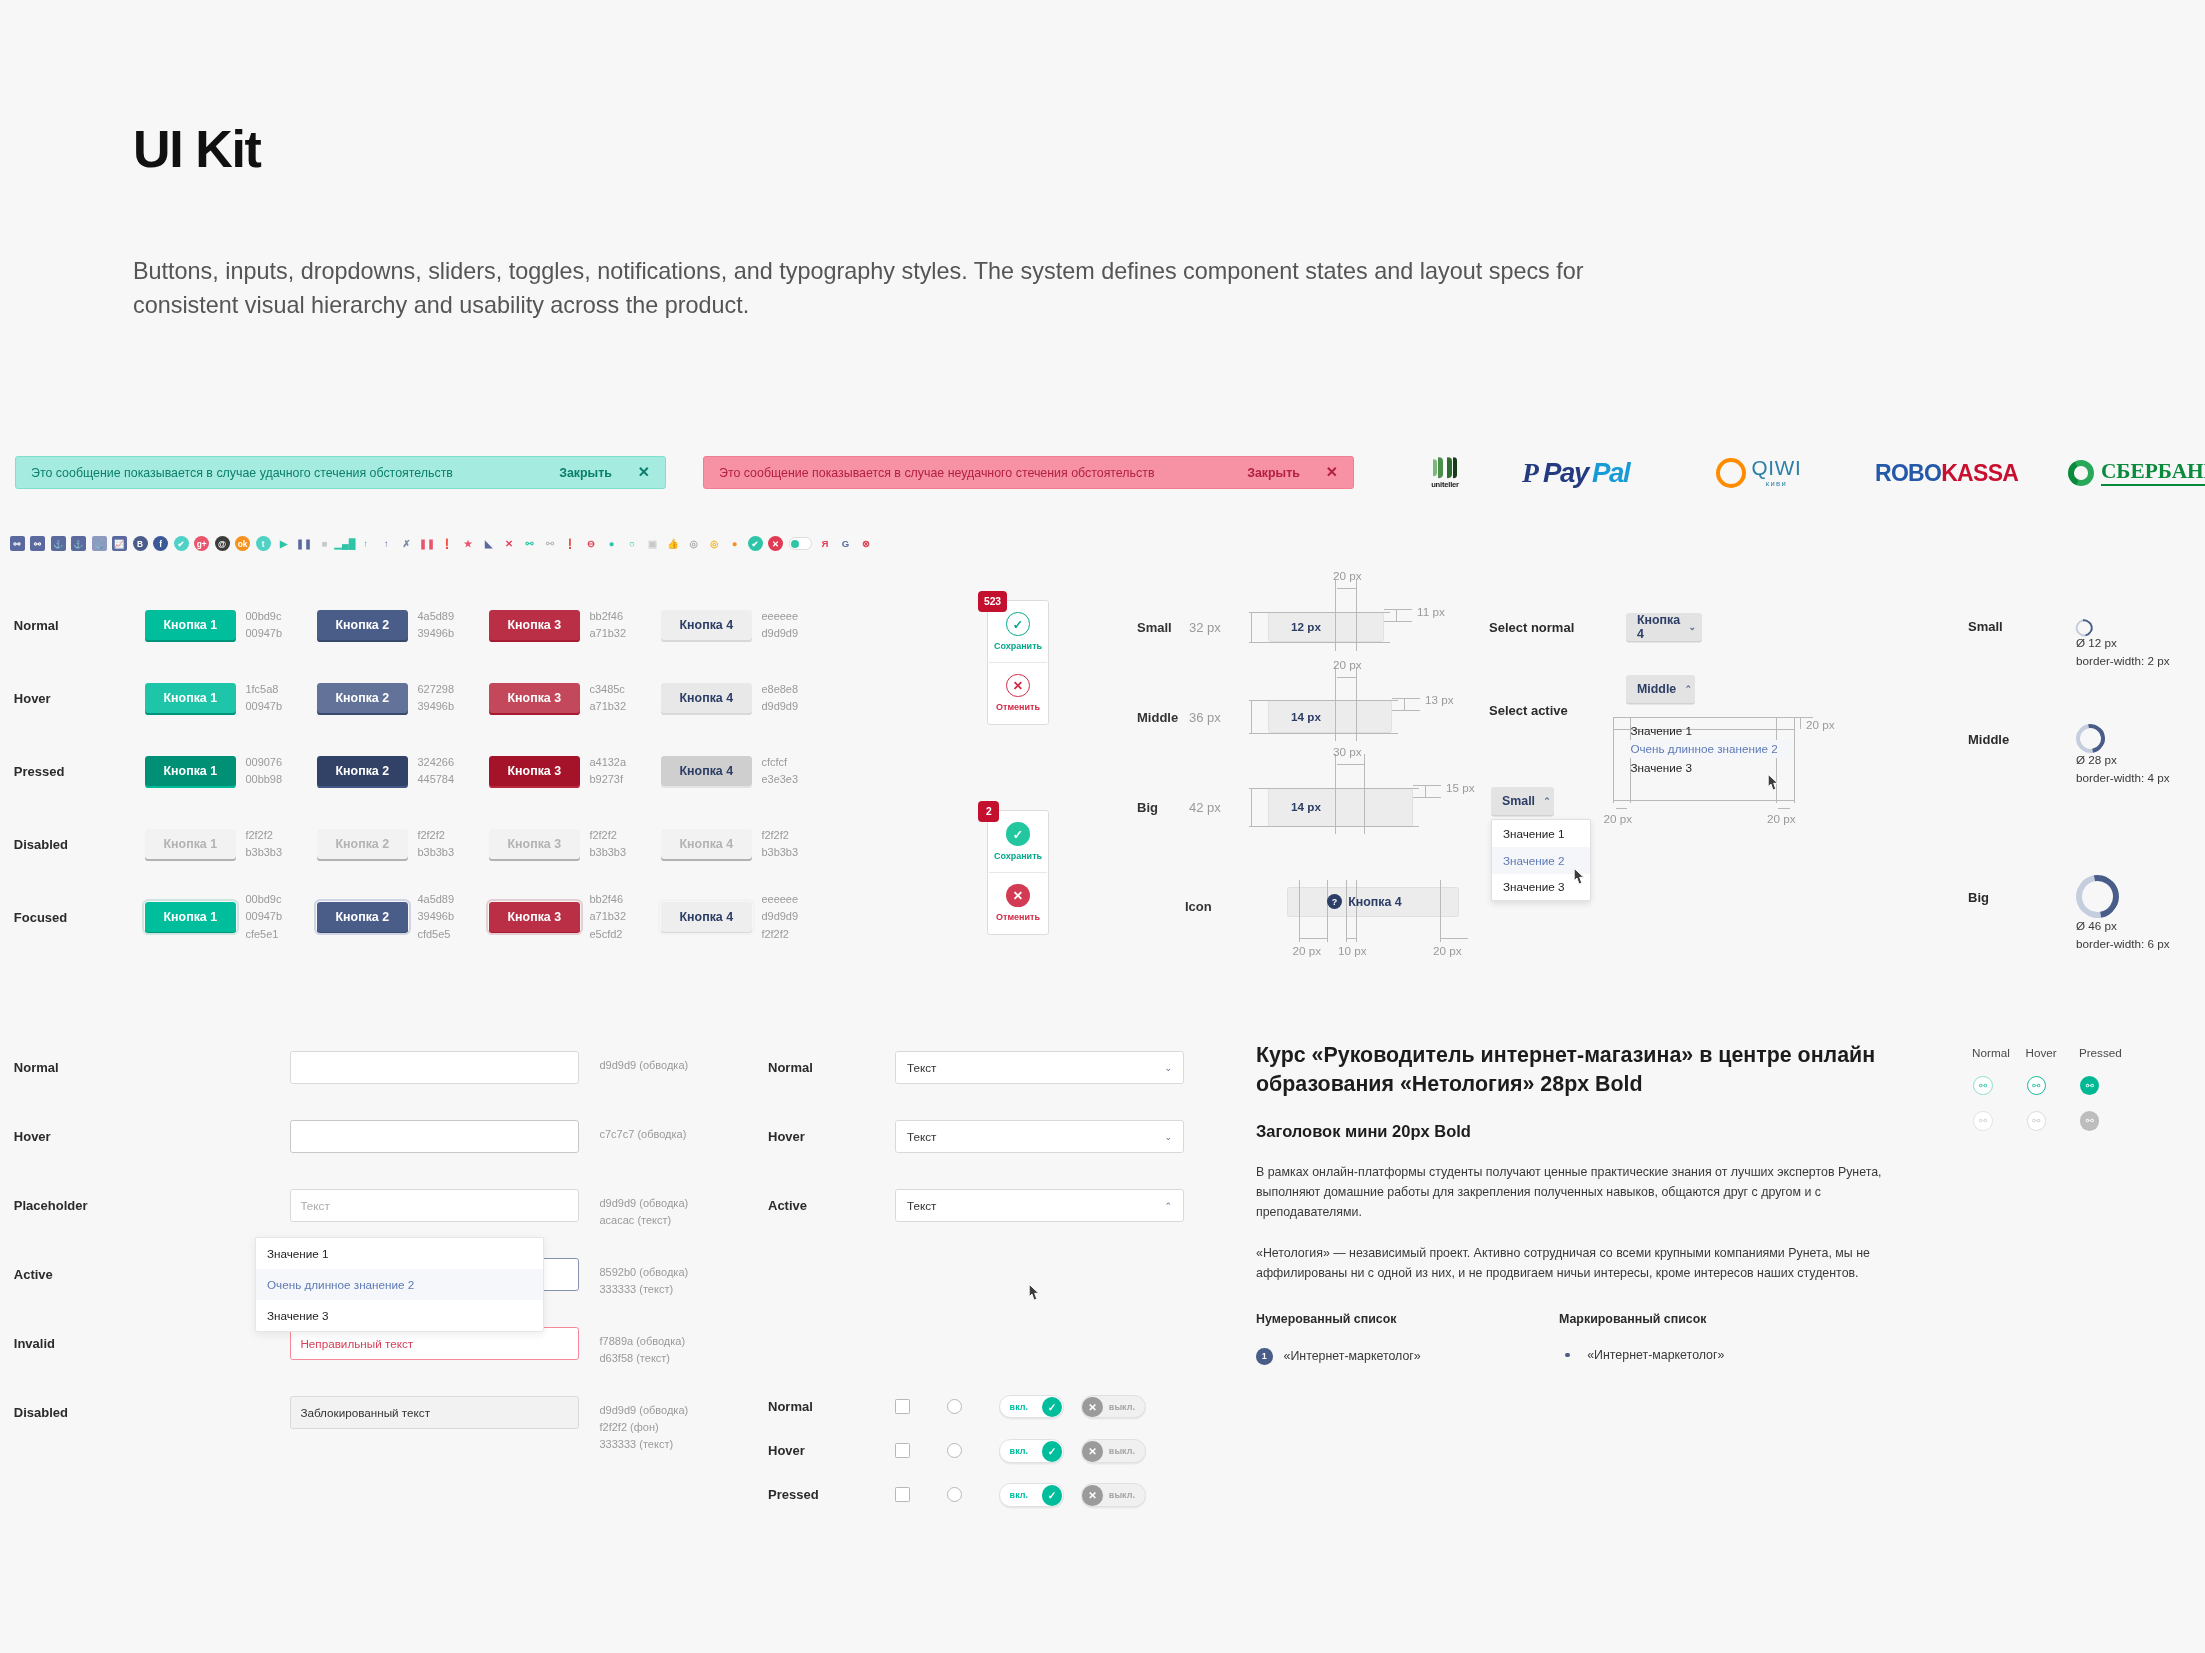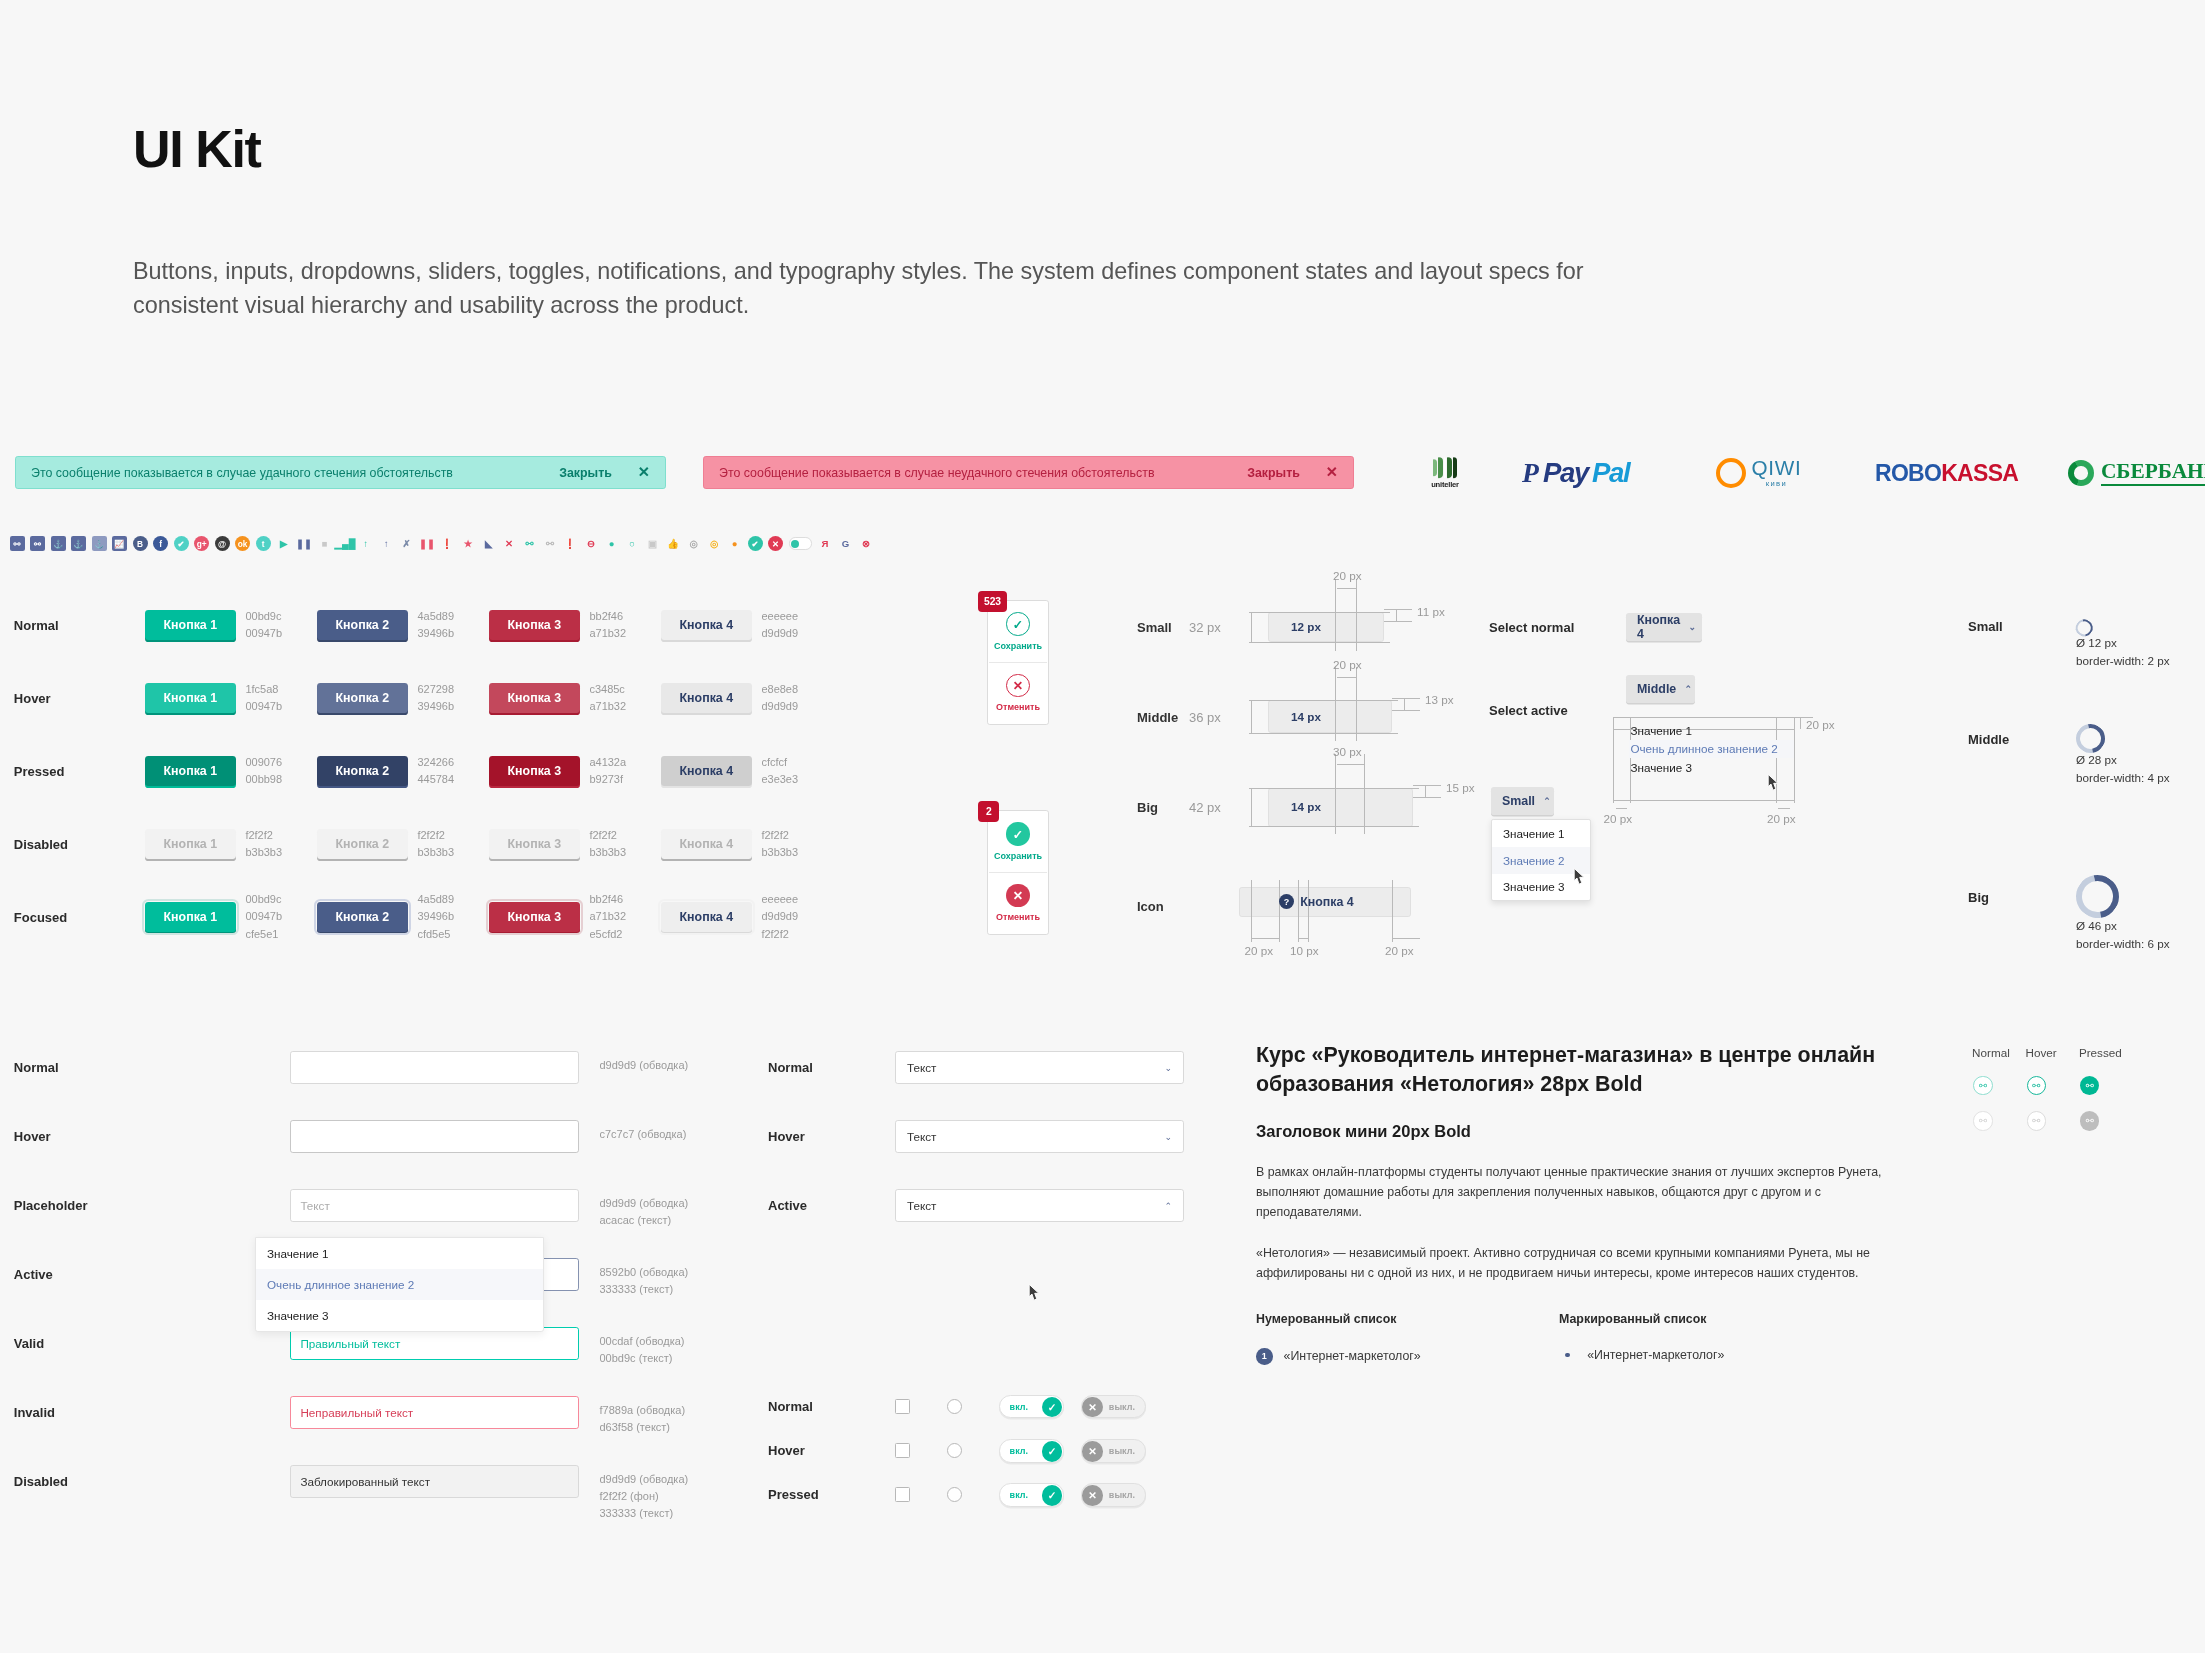--- a/index.html
+++ b/index.html
@@ -124,21 +124,21 @@
   
   .spec { position: absolute; left: 1137px; top: 582px; width: 358px; }
   .spec-row { position:relative; height: 90px; display:flex; align-items:center; }
   .spec-lbl { width: 52px; font-size:13px; font-weight:700; }
   .spec-h { width: 50px; font-size:13px; color:#9a9a9a; }
   .spec-vis { position:relative; flex:1; height: 90px;}
   .sbox { position:absolute; background:#ececec; border:0.7px solid #e0e0e0; border-radius:2.8px;}
   .dimline { position:absolute; background:#b9b9b9; }
   .dimtxt { position:absolute; font-size:11.7px; color:#9a9a9a; white-space:nowrap;}
   .dimtxt.blue { color:#2c3e66; font-weight:700; }
-  .spec-icon-row { position:absolute; left:1137px; top:861px; width:358px; height:90px; display:flex; align-items:center;}
+  .spec-icon-row { position:absolute; left:1185px; top:861px; width:358px; height:90px; display:flex; align-items:center;}
 
   
   .selgrp { position:absolute; }
   .sel-btn { background:#e3e3e3; border:none; border-radius:2.8px; height:27.6px; padding: 0 11px;
              display:flex; align-items:center; gap:8.3px; font-size:12.4px; font-weight:700;
              color:#2c3e66; cursor:pointer; box-shadow: 0 1.4px 0 #d2d2d2; }
   .chev { font-size: 9px; color:#5a6b96; }
   .sel-menu { background:#fff; border:0.7px solid #e0e0e0; border-radius:2.1px;
               box-shadow:0 2.1px 6.9px rgba(0,0,0,.10); }
   .sel-opt { padding: 6.9px 11px; font-size:11.7px; color:#222; white-space:nowrap; cursor:pointer;}
@@ -654,26 +654,20 @@
         <div class="inp-note hexnote">d9d9d9 (обводка)
 acacac (текст)</div>
       </div>
       <div class="inp-row">
         <div class="inp-lbl row-lbl">Active</div>
         <input class="inp inp-active" placeholder="" value="Текст" style="">
         <div class="inp-note hexnote">8592b0 (обводка)
 333333 (текст)</div>
       </div>
       <div class="inp-row">
-        <div class="inp-lbl row-lbl">Valid</div>
-        <input class="inp inp-valid" placeholder="" value="Правильный текст" style="">
-        <div class="inp-note hexnote">00cdaf (обводка)
-00bd9c (текст)</div>
-      </div>
-      <div class="inp-row">
         <div class="inp-lbl row-lbl">Invalid</div>
         <input class="inp inp-invalid" placeholder="" value="Неправильный текст" style="">
         <div class="inp-note hexnote">f7889a (обводка)
 d63f58 (текст)</div>
       </div>
       <div class="inp-row">
         <div class="inp-lbl row-lbl">Disabled</div>
         <input class="inp inp-disabled" placeholder="" readonly="" value="Заблокированный текст" style="">
         <div class="inp-note hexnote">d9d9d9 (обводка)
 f2f2f2 (фон)

